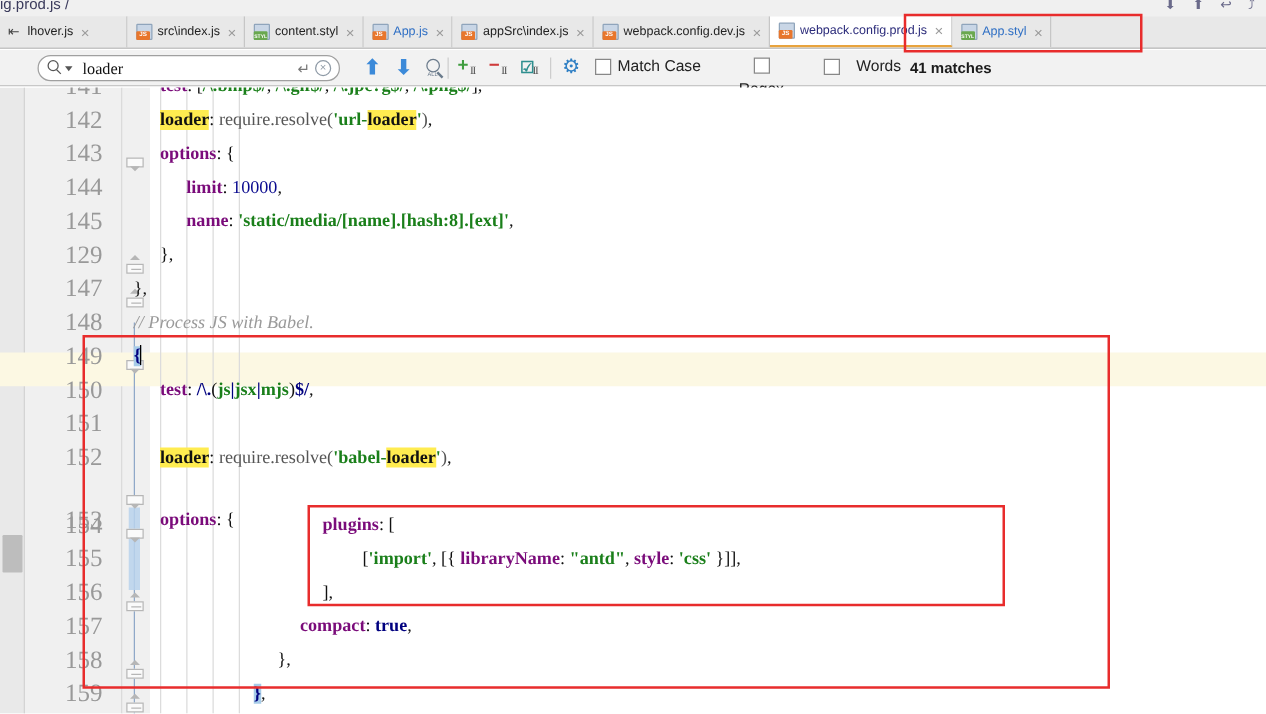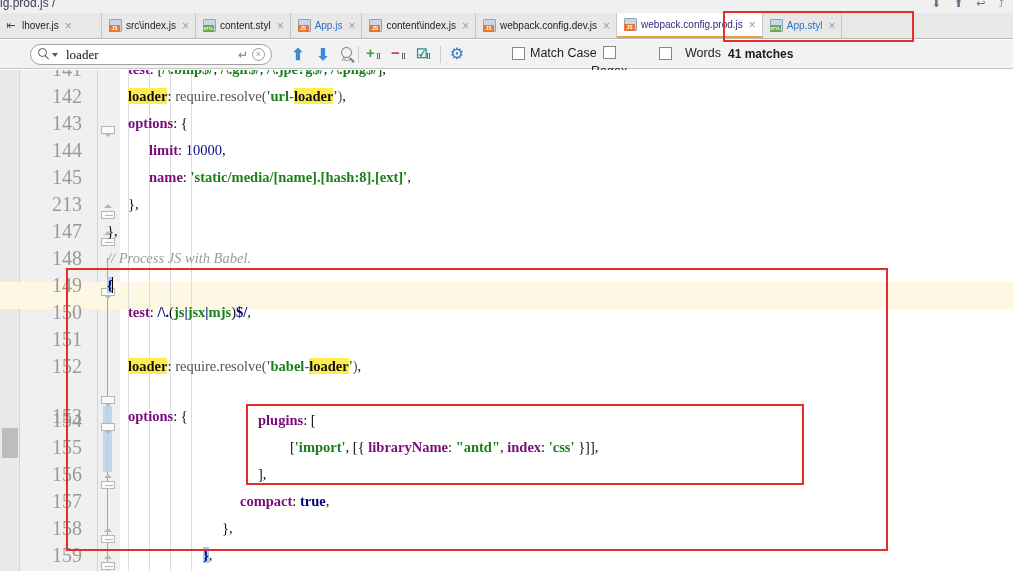--- a/index.html
+++ b/index.html
@@ -197,21 +197,21 @@
     display: flex; align-items: center; gap: 5px;
   }
   .cbox {
     width: 13px; height: 13px;
     background: #fff; border: 1px solid #888;
   }
   .cblabel {
     font-family: "Liberation Sans", sans-serif;
     font-size: 12.5px; color: #222;
   }
-  .cb-matchcase { left: 512px; }
+  .cb-matchcase { left: 476px; }
   .cb-regex     { left: 591px; flex-direction: column; }
   .cb-words     { left: 659px; gap: 13px; }
   .matches {
     position: absolute; left: 728px; top: 7px;
     font-family: "Liberation Sans", sans-serif;
     font-size: 12px; font-weight: bold; color: #1b1b1b;
   }
 
   
   .editor {
@@ -351,21 +351,21 @@
     </div>
 
     <div class="tab">
       <span class="ficon js"></span>
       <span class="tab-label blue">App.js</span>
       <span class="tab-close">×</span>
     </div>
 
     <div class="tab">
       <span class="ficon js"></span>
-      <span class="tab-label">content\index.js</span>
+      <span class="tab-label">appSrc\index.js</span>
       <span class="tab-close">×</span>
     </div>
 
     <div class="tab">
       <span class="ficon js"></span>
       <span class="tab-label">webpack.config.dev.js</span>
       <span class="tab-close">×</span>
     </div>
 
     <div class="tab active">
@@ -524,21 +524,21 @@
       <span class="lineno">144</span>
       <span class="code" style="left:149px;"><span class="k">limit</span><span class="pun">: </span><span class="num">10000</span><span class="pun">,</span></span>
     </div>
 
     <div class="row" style="top:94px;">
       <span class="lineno">145</span>
       <span class="code" style="left:149px;"><span class="k">name</span><span class="pun">: </span><span class="str">'static/media/[name].[hash:8].[ext]'</span><span class="pun">,</span></span>
     </div>
 
     <div class="row" style="top:121px;">
-      <span class="lineno">213</span>
+      <span class="lineno">129</span>
       <span class="code"><span class="pun">},</span></span>
     </div>
 
     <div class="row" style="top:148px;">
       <span class="lineno">147</span>
       <span class="code" style="left:107px;"><span class="pun">},</span></span>
     </div>
 
     <div class="row" style="top:175px;">
       <span class="lineno">148</span>
@@ -569,21 +569,21 @@
       <span class="code"><span class="k">options</span><span class="pun">: {</span></span>
     </div>
 
     <div class="row" style="top:337px;">
       <span class="lineno">154</span>
       <span class="code" style="left:258px;"><span class="k">plugins</span><span class="pun">: [</span></span>
     </div>
 
     <div class="row" style="top:364px;">
       <span class="lineno">155</span>
-      <span class="code" style="left:290px;"><span class="pun">[</span><span class="str">'import'</span><span class="pun">, [{ </span><span class="k">libraryName</span><span class="pun">: </span><span class="str">"antd"</span><span class="pun">, </span><span class="k">index</span><span class="pun">: </span><span class="str">'css'</span><span class="pun"> }]],</span></span>
+      <span class="code" style="left:290px;"><span class="pun">[</span><span class="str">'import'</span><span class="pun">, [{ </span><span class="k">libraryName</span><span class="pun">: </span><span class="str">"antd"</span><span class="pun">, </span><span class="k">style</span><span class="pun">: </span><span class="str">'css'</span><span class="pun"> }]],</span></span>
     </div>
 
     <div class="row" style="top:391px;">
       <span class="lineno">156</span>
       <span class="code" style="left:258px;"><span class="pun">],</span></span>
     </div>
 
     <div class="row" style="top:418px;">
       <span class="lineno">157</span>
       <span class="code" style="left:240px;"><span class="k">compact</span><span class="pun">: </span><span class="kw">true</span><span class="pun">,</span></span>

